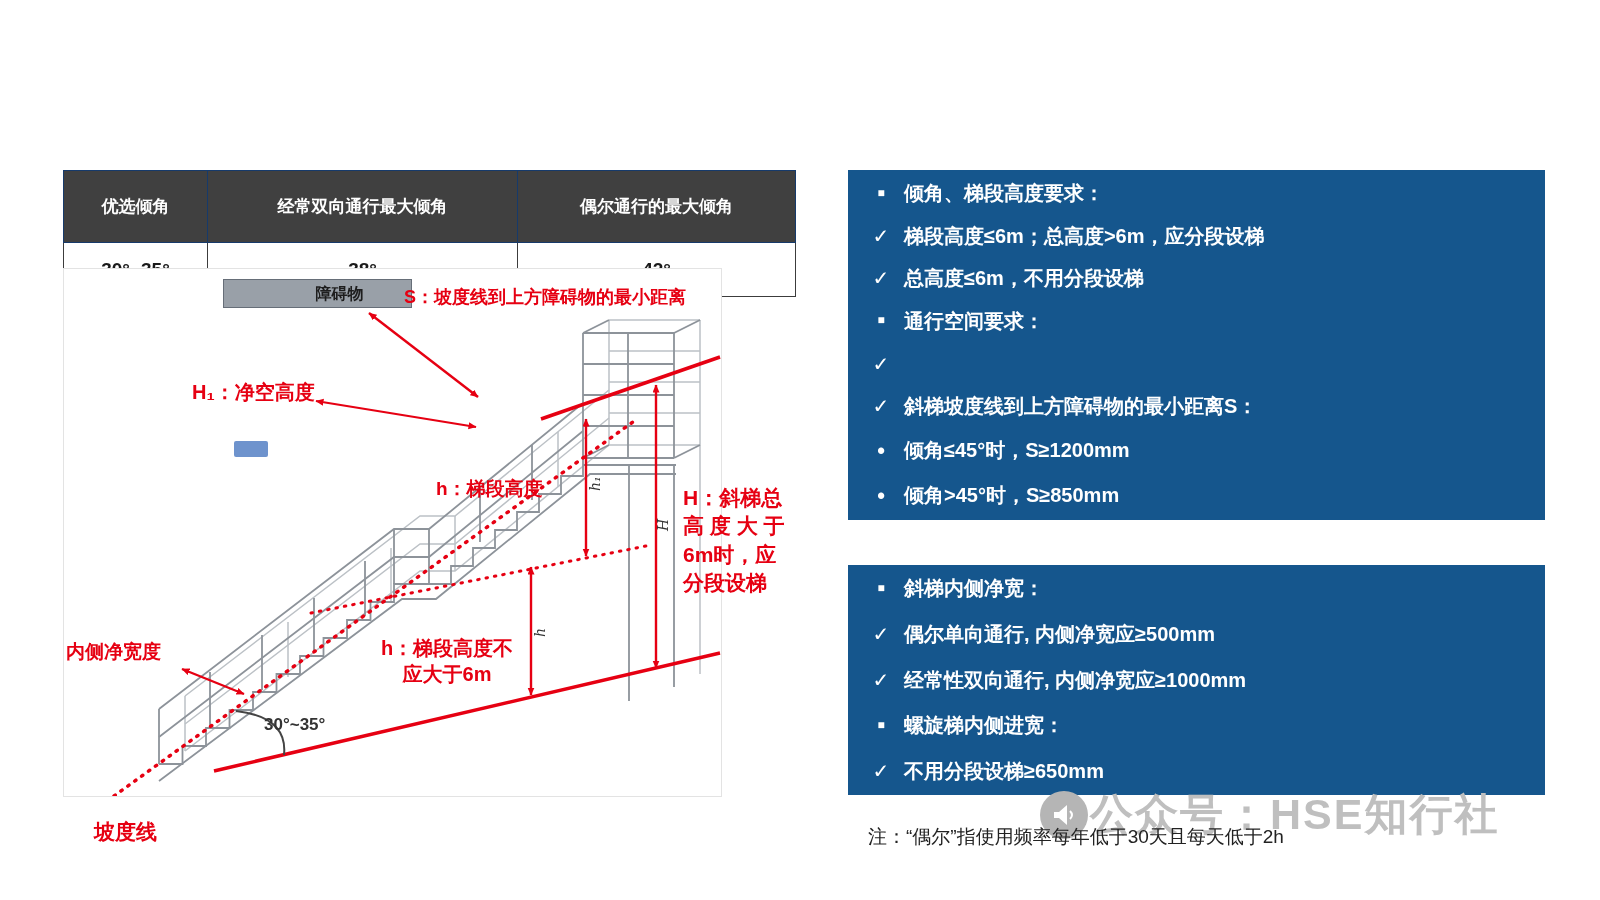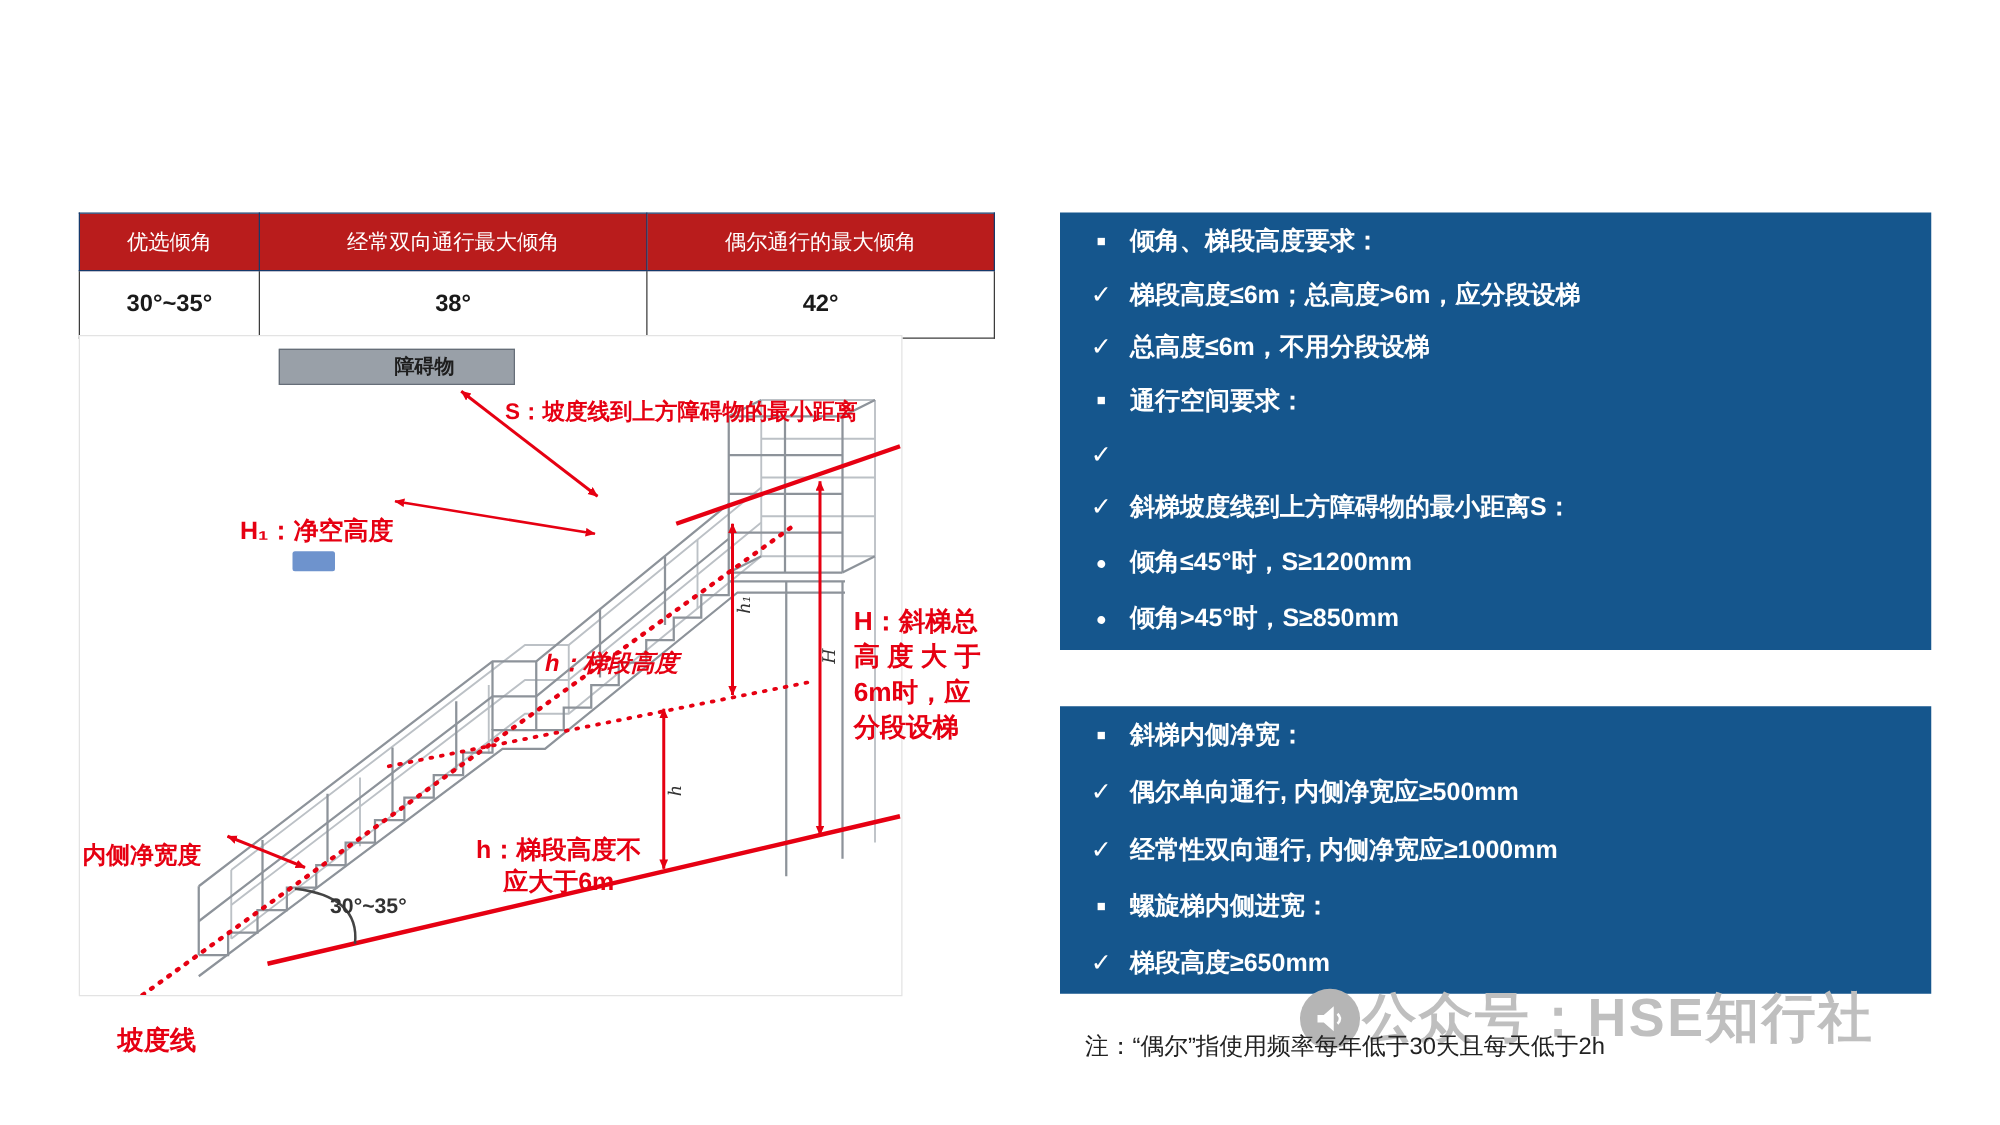--- a/index.html
+++ b/index.html
@@ -12,44 +12,44 @@
   .title{
     position:absolute;left:94px;top:58px;margin:0;
     font-size:45px;font-weight:800;color:#17479E;letter-spacing:1px;white-space:nowrap;
   }
 
   
   .angle-table{
     position:absolute;left:63px;top:170px;border-collapse:collapse;table-layout:fixed;
   }
   .angle-table th{
-    background:#b91c1c;color:#ffffff;font-size:17px;font-weight:400;
-    height:45px;border:1px solid #163a6b;padding:0 6px;
+    background:#404040;color:#ffffff;font-size:17px;font-weight:700;
+    height:45px;border:1px solid #163a6b;padding:13px 6px;
   }
   .angle-table td{
     background:#ffffff;color:#1a1a1a;font-size:19px;font-weight:700;
     height:51px;text-align:center;border:1px solid #3c3c3c;
   }
 
   
   .diagram{
     position:absolute;left:63px;top:268px;width:657px;height:527px;
     background:#ffffff;border:1px solid #e3e3e3;
   }
   .dlabel{
-    position:absolute;color:#E60012;font-weight:700;white-space:nowrap;margin-top:32px;
+    position:absolute;color:#E60012;font-weight:700;white-space:nowrap;
   }
   .obstacle{
     position:absolute;left:159px;top:10px;width:143px;height:27px;
     background:#99a0a8;border:1px solid #666e78;color:#1e1e1e;
     font-size:16px;font-weight:700;text-align:center;line-height:27px;padding-left:44px;
   }
   .s-lbl{left:340px;top:16px;font-size:18px;}
   .h1-lbl{left:128px;top:110px;font-size:20px;}
-  .fh-lbl{left:372px;top:217px;font-size:19px;font-style:italic;}
+  .fh-lbl{left:372px;top:207px;font-size:19px;}
   .fhn-lbl{left:258px;top:366px;width:250px;text-align:center;font-size:20px;line-height:1.3;white-space:normal;}
   .iw-lbl{left:2px;top:370px;font-size:19px;}
   .ang-lbl{position:absolute;left:200px;top:446px;color:#333333;font-size:17px;font-weight:700;white-space:nowrap;}
 
   .total-lbl{
     position:absolute;left:683px;top:484px;width:155px;
     color:#E60012;font-weight:700;font-size:21px;line-height:1.35;
   }
   .slope-lbl{
     position:absolute;left:94px;top:818px;color:#E60012;font-weight:700;font-size:21px;
@@ -232,21 +232,21 @@
     <div class="prow">
       <span class="bullet ck">✓</span>
       <span>经常性双向通行, 内侧净宽应≥1000mm</span>
     </div>
     <div class="prow">
       <span class="bullet sq">■</span>
       <span>螺旋梯内侧进宽：</span>
     </div>
     <div class="prow">
       <span class="bullet ck">✓</span>
-      <span>梯段高度≥650mm</span>
+      <span>不用分段设梯≥650mm</span>
     </div>
   </section>
 
   <div class="note">注：“偶尔”指使用频率每年低于30天且每天低于2h</div>
 
   <div class="wm">
     <span class="wm-icon">
       <svg width="26" height="26" viewBox="0 0 26 26">
         <path d="M3,10 h5 l8,-7 v20 l-8,-7 h-5 z" fill="#ffffff"></path>
         <path d="M19,9 q4,4 0,8" stroke="#ffffff" stroke-width="2" fill="none"></path>

